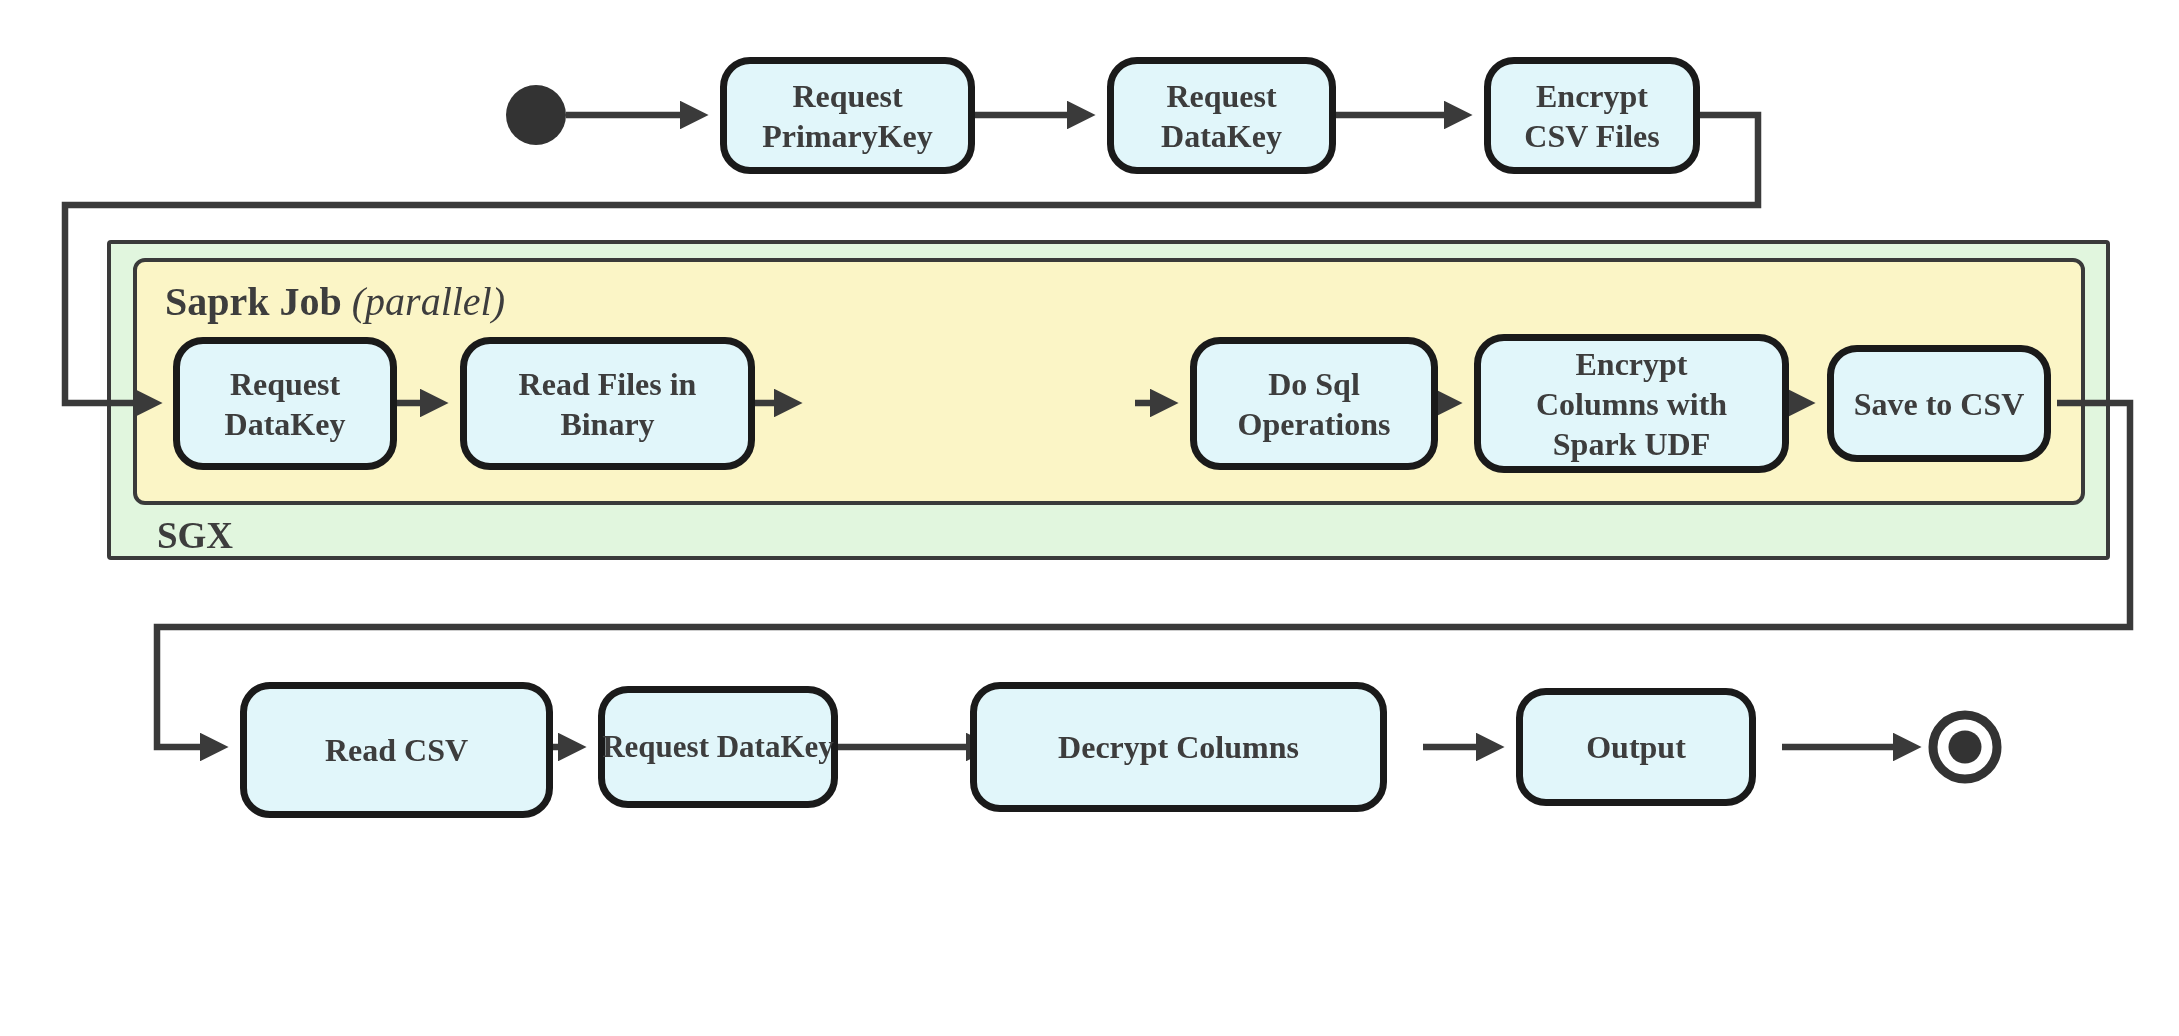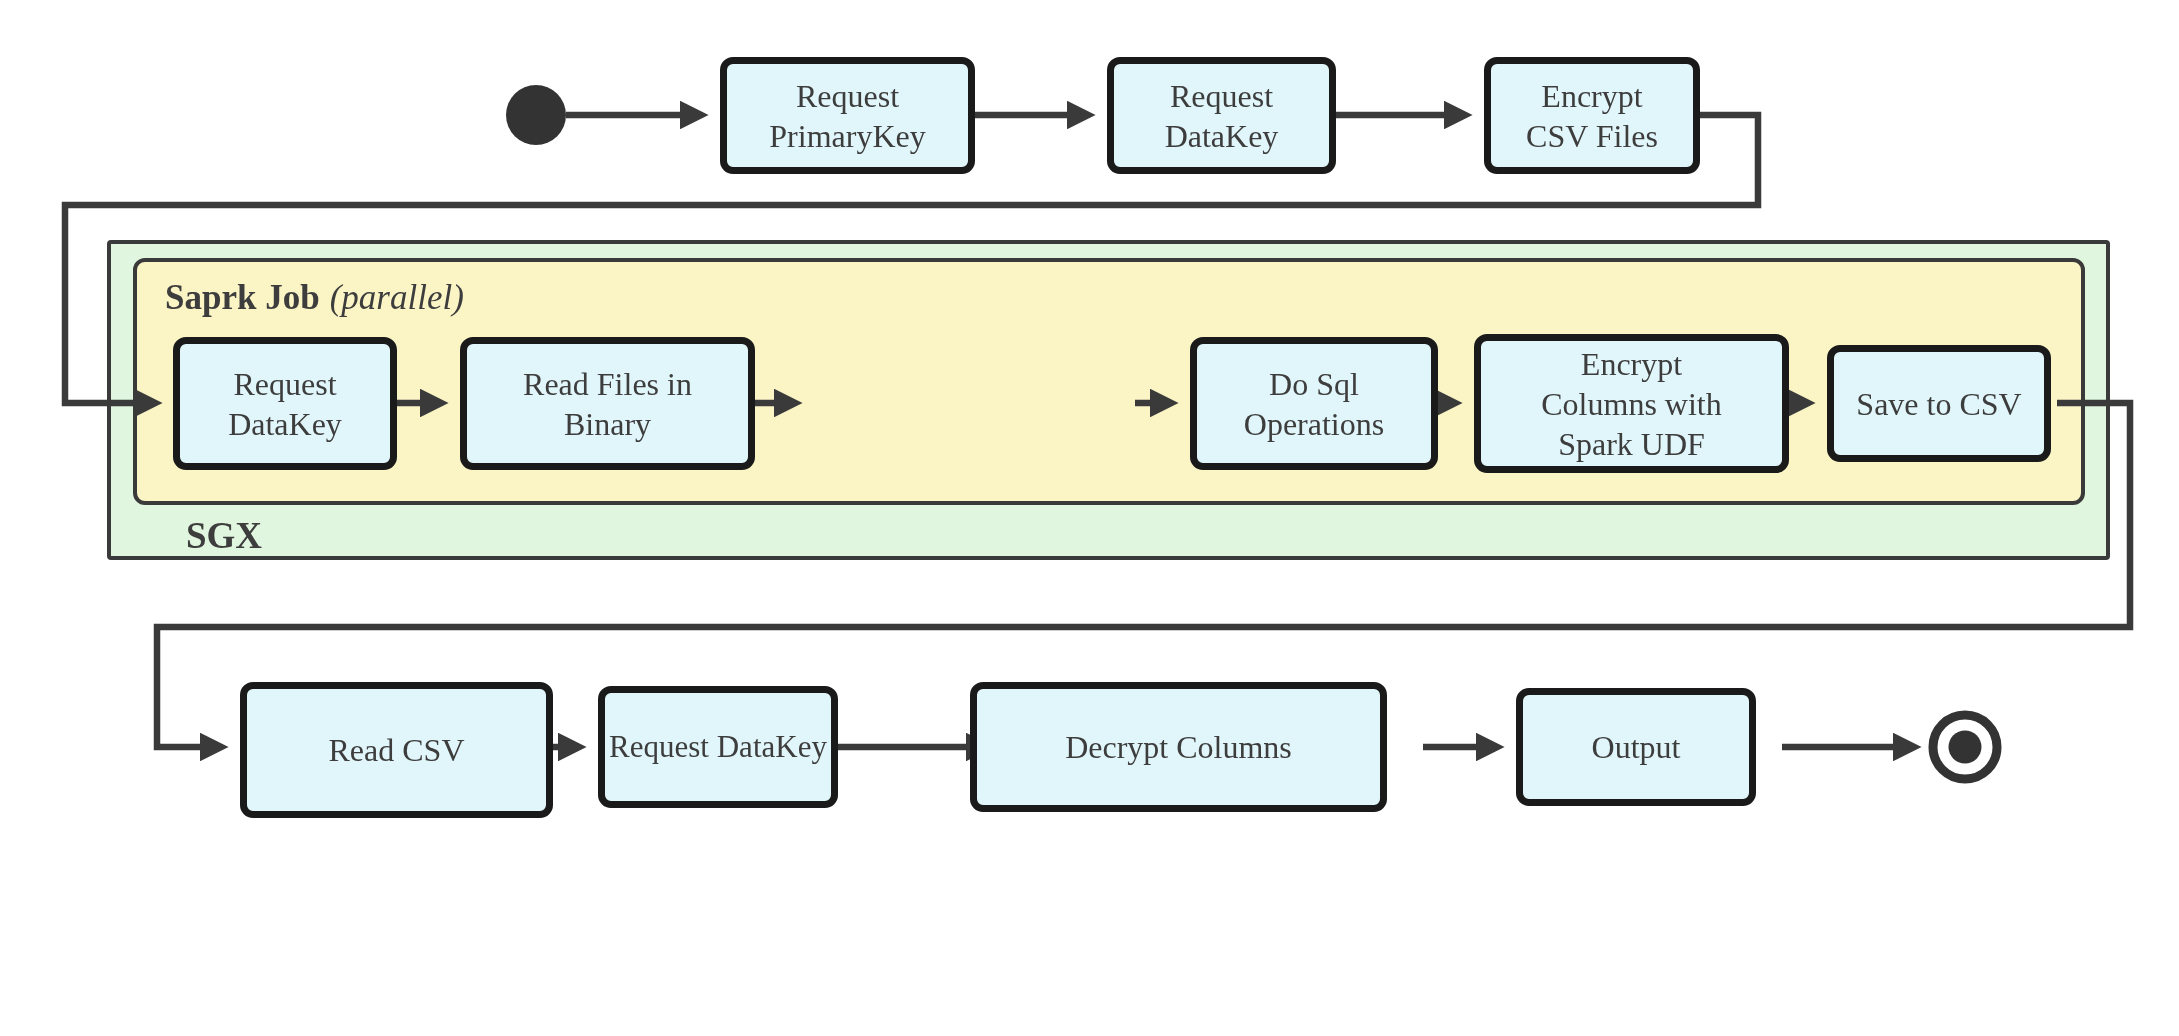--- a/index.html
+++ b/index.html
@@ -20,37 +20,37 @@
     border-radius:4px;
   }
   .spark-box{
     left:133px;top:258px;width:1952px;height:247px;
     background:var(--spark_fill,#fbf5c6);
     border:4px solid var(--container_border,#3a3a3a);
     border-radius:12px;
   }
   .sgx-label{
     position:absolute;left:157px;top:514px;
-    font-size:37px;font-weight:700;color:var(--text,#3d3d3d);margin-left:29px;
+    font-size:37px;font-weight:700;color:var(--text,#3d3d3d);
   }
   .spark-label{
     position:absolute;left:165px;top:278px;
-    font-size:35px;color:var(--text,#3d3d3d);
+    font-size:40px;color:var(--text,#3d3d3d);
   }
   .spark-label .b{font-weight:700;}
   .spark-label .i{font-style:italic;font-weight:400;margin-left:10px;}
 
   .node{
     position:absolute;box-sizing:border-box;
     background:var(--node_fill,#e1f6fa);
     border:7px solid var(--node_border,#1a1a1a);
-    border-radius:13px;
+    border-radius:30px;
     display:flex;align-items:center;justify-content:center;
     text-align:center;
-    font-size:32px;font-weight:400;line-height:1.25;
+    font-size:32px;font-weight:700;line-height:1.25;
     color:var(--text,#3d3d3d);
     white-space:pre-line;
     padding:0 18px;
   }
   .nowrap{white-space:nowrap;}
 
   
   .n-t0{left:720px;top:57px;width:255px;height:117px;}
   .n-t1{left:1107px;top:57px;width:229px;height:117px;}
   .n-t2{left:1484px;top:57px;width:216px;height:117px;}

